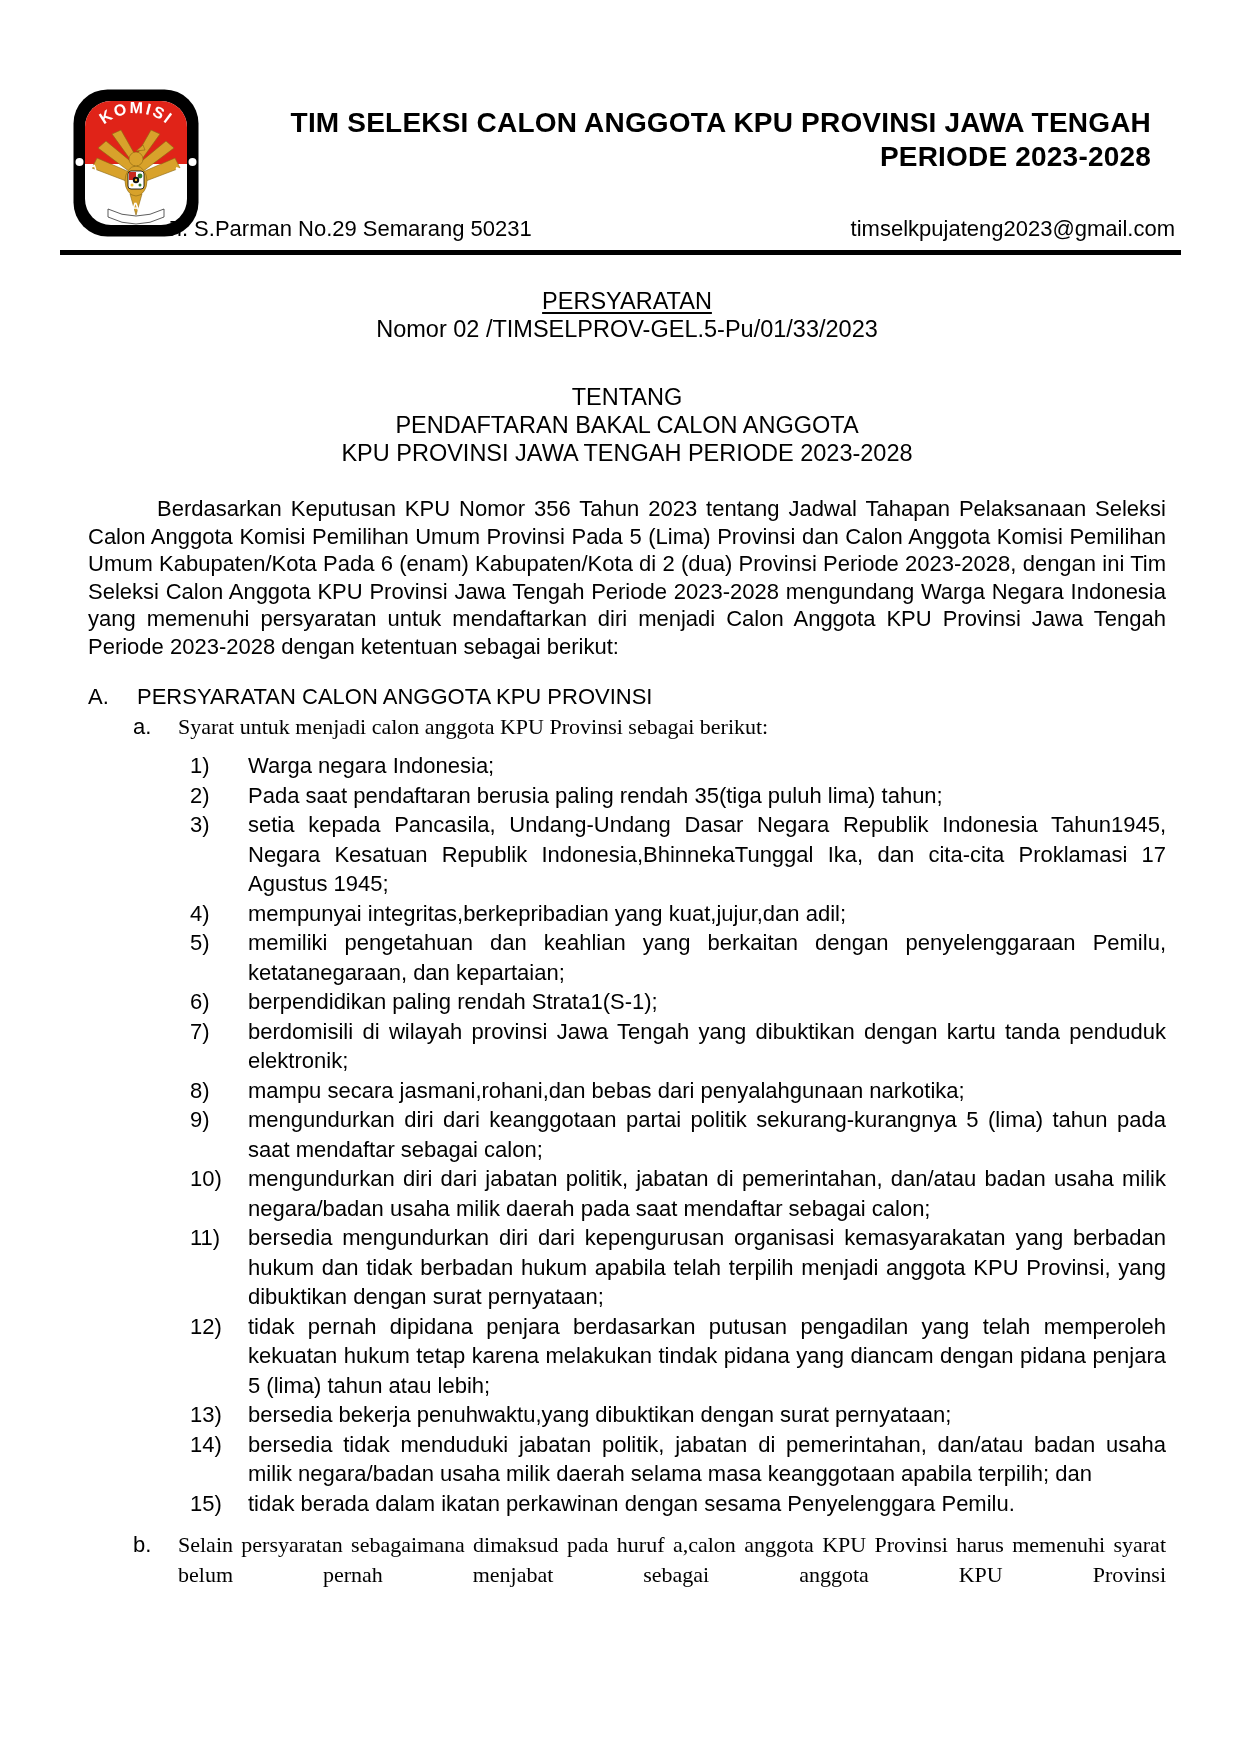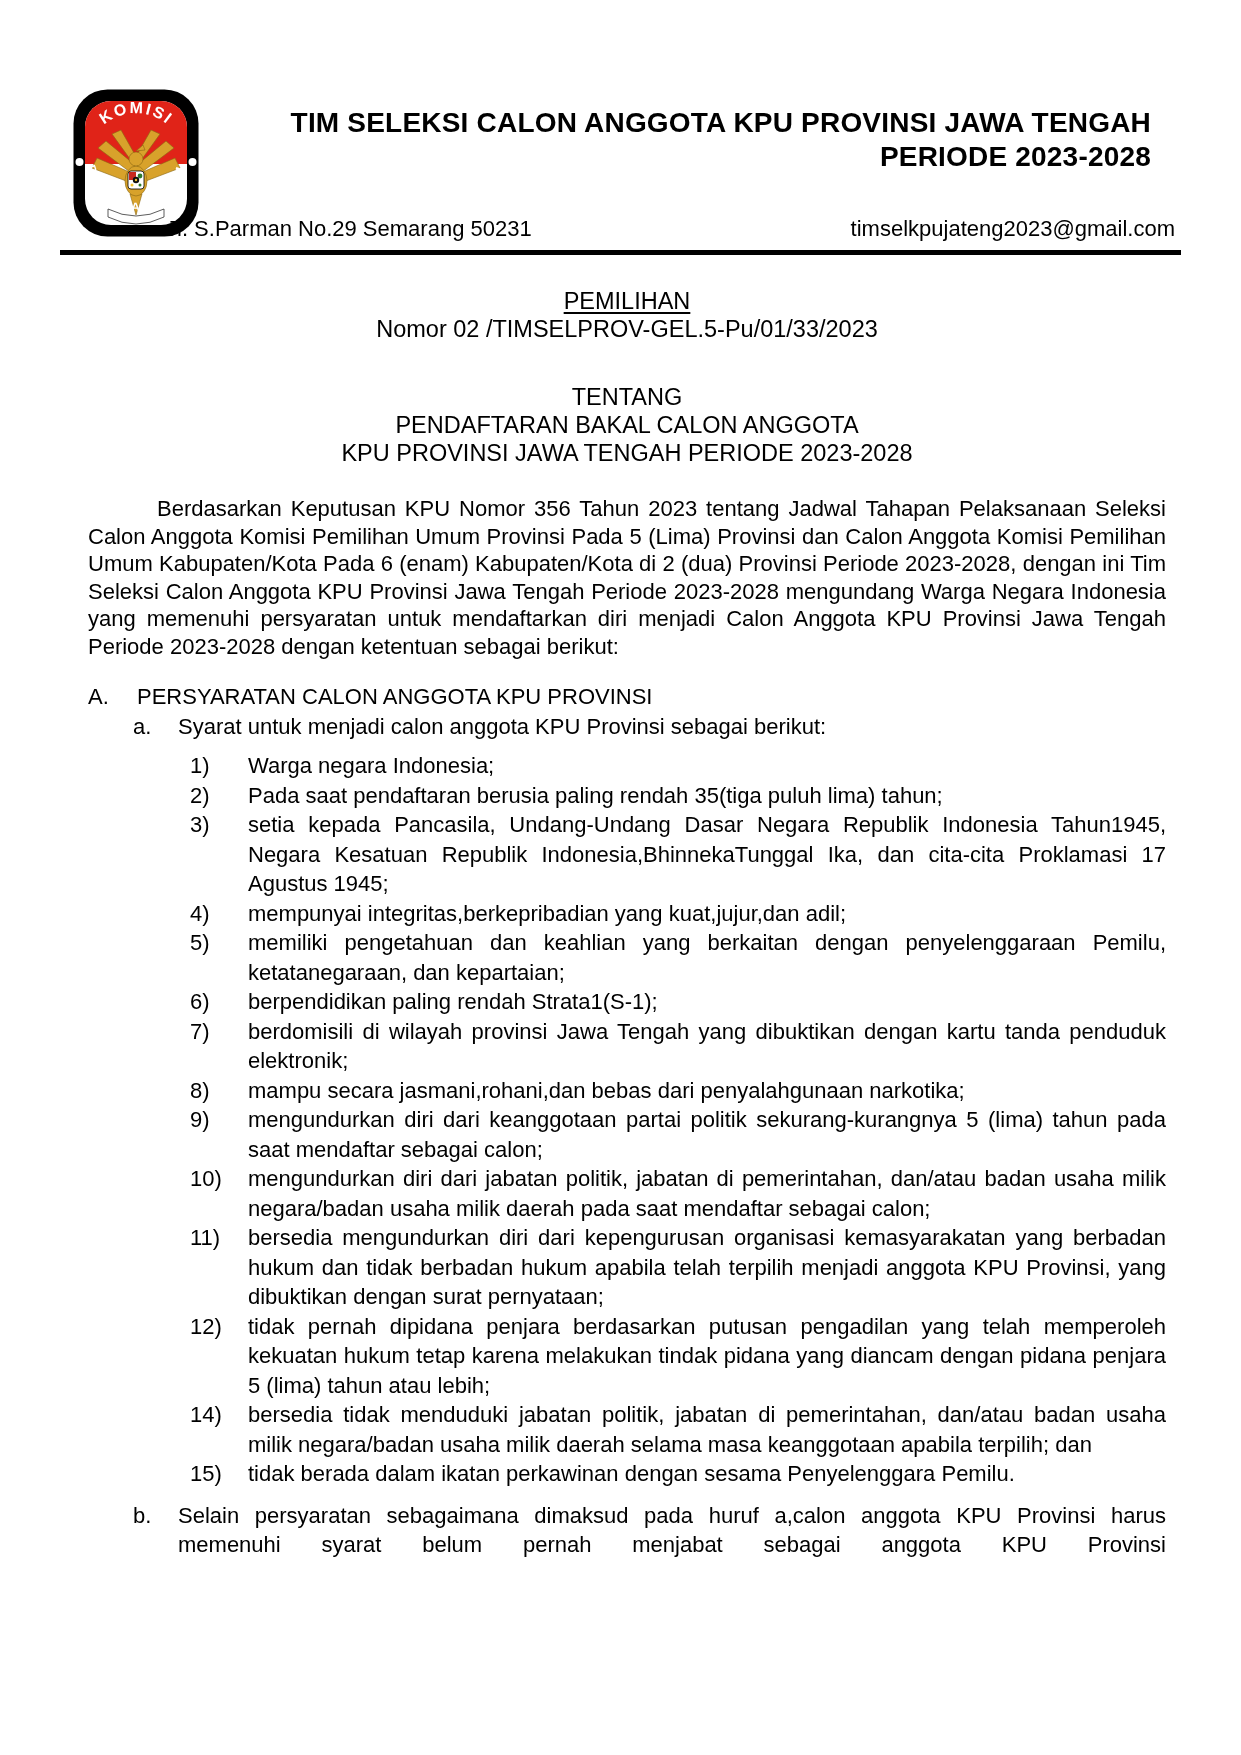--- a/index.html
+++ b/index.html
@@ -26,21 +26,21 @@
   .u{text-decoration:underline;text-underline-offset:3px;}
 
   
   .intro{margin-top:28px;text-align:justify;text-indent:69px;}
 
   
   .sec-row{margin-top:22px;display:flex;line-height:29.5px;}
   .sec-marker{flex:0 0 49px;}
   .sub-row{display:flex;line-height:29.5px;padding-left:45px;}
   .sub-marker{flex:0 0 45px;}
-  .sub-text{flex:1;text-align:justify;}
+  .sub-text{flex:1;text-align:justify;font-family:Liberation Serif, serif;}
   .sub-row.cont{margin-top:12px;}
   .sub-row.cont .sub-text{text-align:justify;text-align-last:justify;}
 
   .num-list{margin-top:10px;padding-left:102px;}
   .num-item{display:flex;line-height:29.5px;}
   .num-marker{flex:0 0 58px;}
   .num-text{flex:1;text-align:justify;}
 </style>
 </head>
 <body>
@@ -104,21 +104,21 @@
 
     <div class="contact">
       <span>Jl. S.Parman No.29 Semarang 50231</span>
       <span>timselkpujateng2023@gmail.com</span>
     </div>
   </div>
 
   <div class="main">
 
     <div class="announce first">
-      <div class="u">PEMILIHAN</div>
+      <div class="u">PERSYARATAN</div>
       <div>Nomor 02 /TIMSELPROV-GEL.5-Pu/01/33/2023</div>
     </div>
 
     <div class="announce second">
       <div>TENTANG</div>
       <div>PENDAFTARAN BAKAL CALON ANGGOTA</div>
       <div>KPU PROVINSI JAWA TENGAH PERIODE 2023-2028</div>
     </div>
 
     <div class="intro">Berdasarkan Keputusan KPU Nomor 356 Tahun 2023 tentang Jadwal Tahapan Pelaksanaan Seleksi Calon Anggota Komisi Pemilihan Umum Provinsi Pada 5 (Lima) Provinsi dan Calon Anggota Komisi Pemilihan Umum Kabupaten/Kota Pada 6 (enam) Kabupaten/Kota di 2 (dua) Provinsi Periode 2023-2028, dengan ini Tim Seleksi Calon Anggota KPU Provinsi Jawa Tengah Periode 2023-2028 mengundang Warga Negara Indonesia yang memenuhi persyaratan untuk mendaftarkan diri menjadi Calon Anggota KPU Provinsi Jawa Tengah Periode 2023-2028 dengan ketentuan sebagai berikut:</div>
@@ -176,20 +176,24 @@
       </div>
       <div class="num-item">
         <span class="num-marker">11)</span>
         <span class="num-text">bersedia mengundurkan diri dari kepengurusan organisasi kemasyarakatan yang berbadan hukum dan tidak berbadan hukum apabila telah terpilih menjadi anggota KPU Provinsi, yang dibuktikan dengan surat pernyataan;</span>
       </div>
       <div class="num-item">
         <span class="num-marker">12)</span>
         <span class="num-text">tidak pernah dipidana penjara berdasarkan putusan pengadilan yang telah memperoleh kekuatan hukum tetap karena melakukan tindak pidana yang diancam dengan pidana penjara 5 (lima) tahun atau lebih;</span>
       </div>
       <div class="num-item">
+        <span class="num-marker">13)</span>
+        <span class="num-text">bersedia bekerja penuhwaktu,yang dibuktikan dengan surat pernyataan;</span>
+      </div>
+      <div class="num-item">
         <span class="num-marker">14)</span>
         <span class="num-text">bersedia tidak menduduki jabatan politik, jabatan di pemerintahan, dan/atau badan usaha milik negara/badan usaha milik daerah selama masa keanggotaan apabila terpilih; dan</span>
       </div>
       <div class="num-item">
         <span class="num-marker">15)</span>
         <span class="num-text">tidak berada dalam ikatan perkawinan dengan sesama Penyelenggara Pemilu.</span>
       </div>
     </div>
 
     <div class="sub-row cont">

